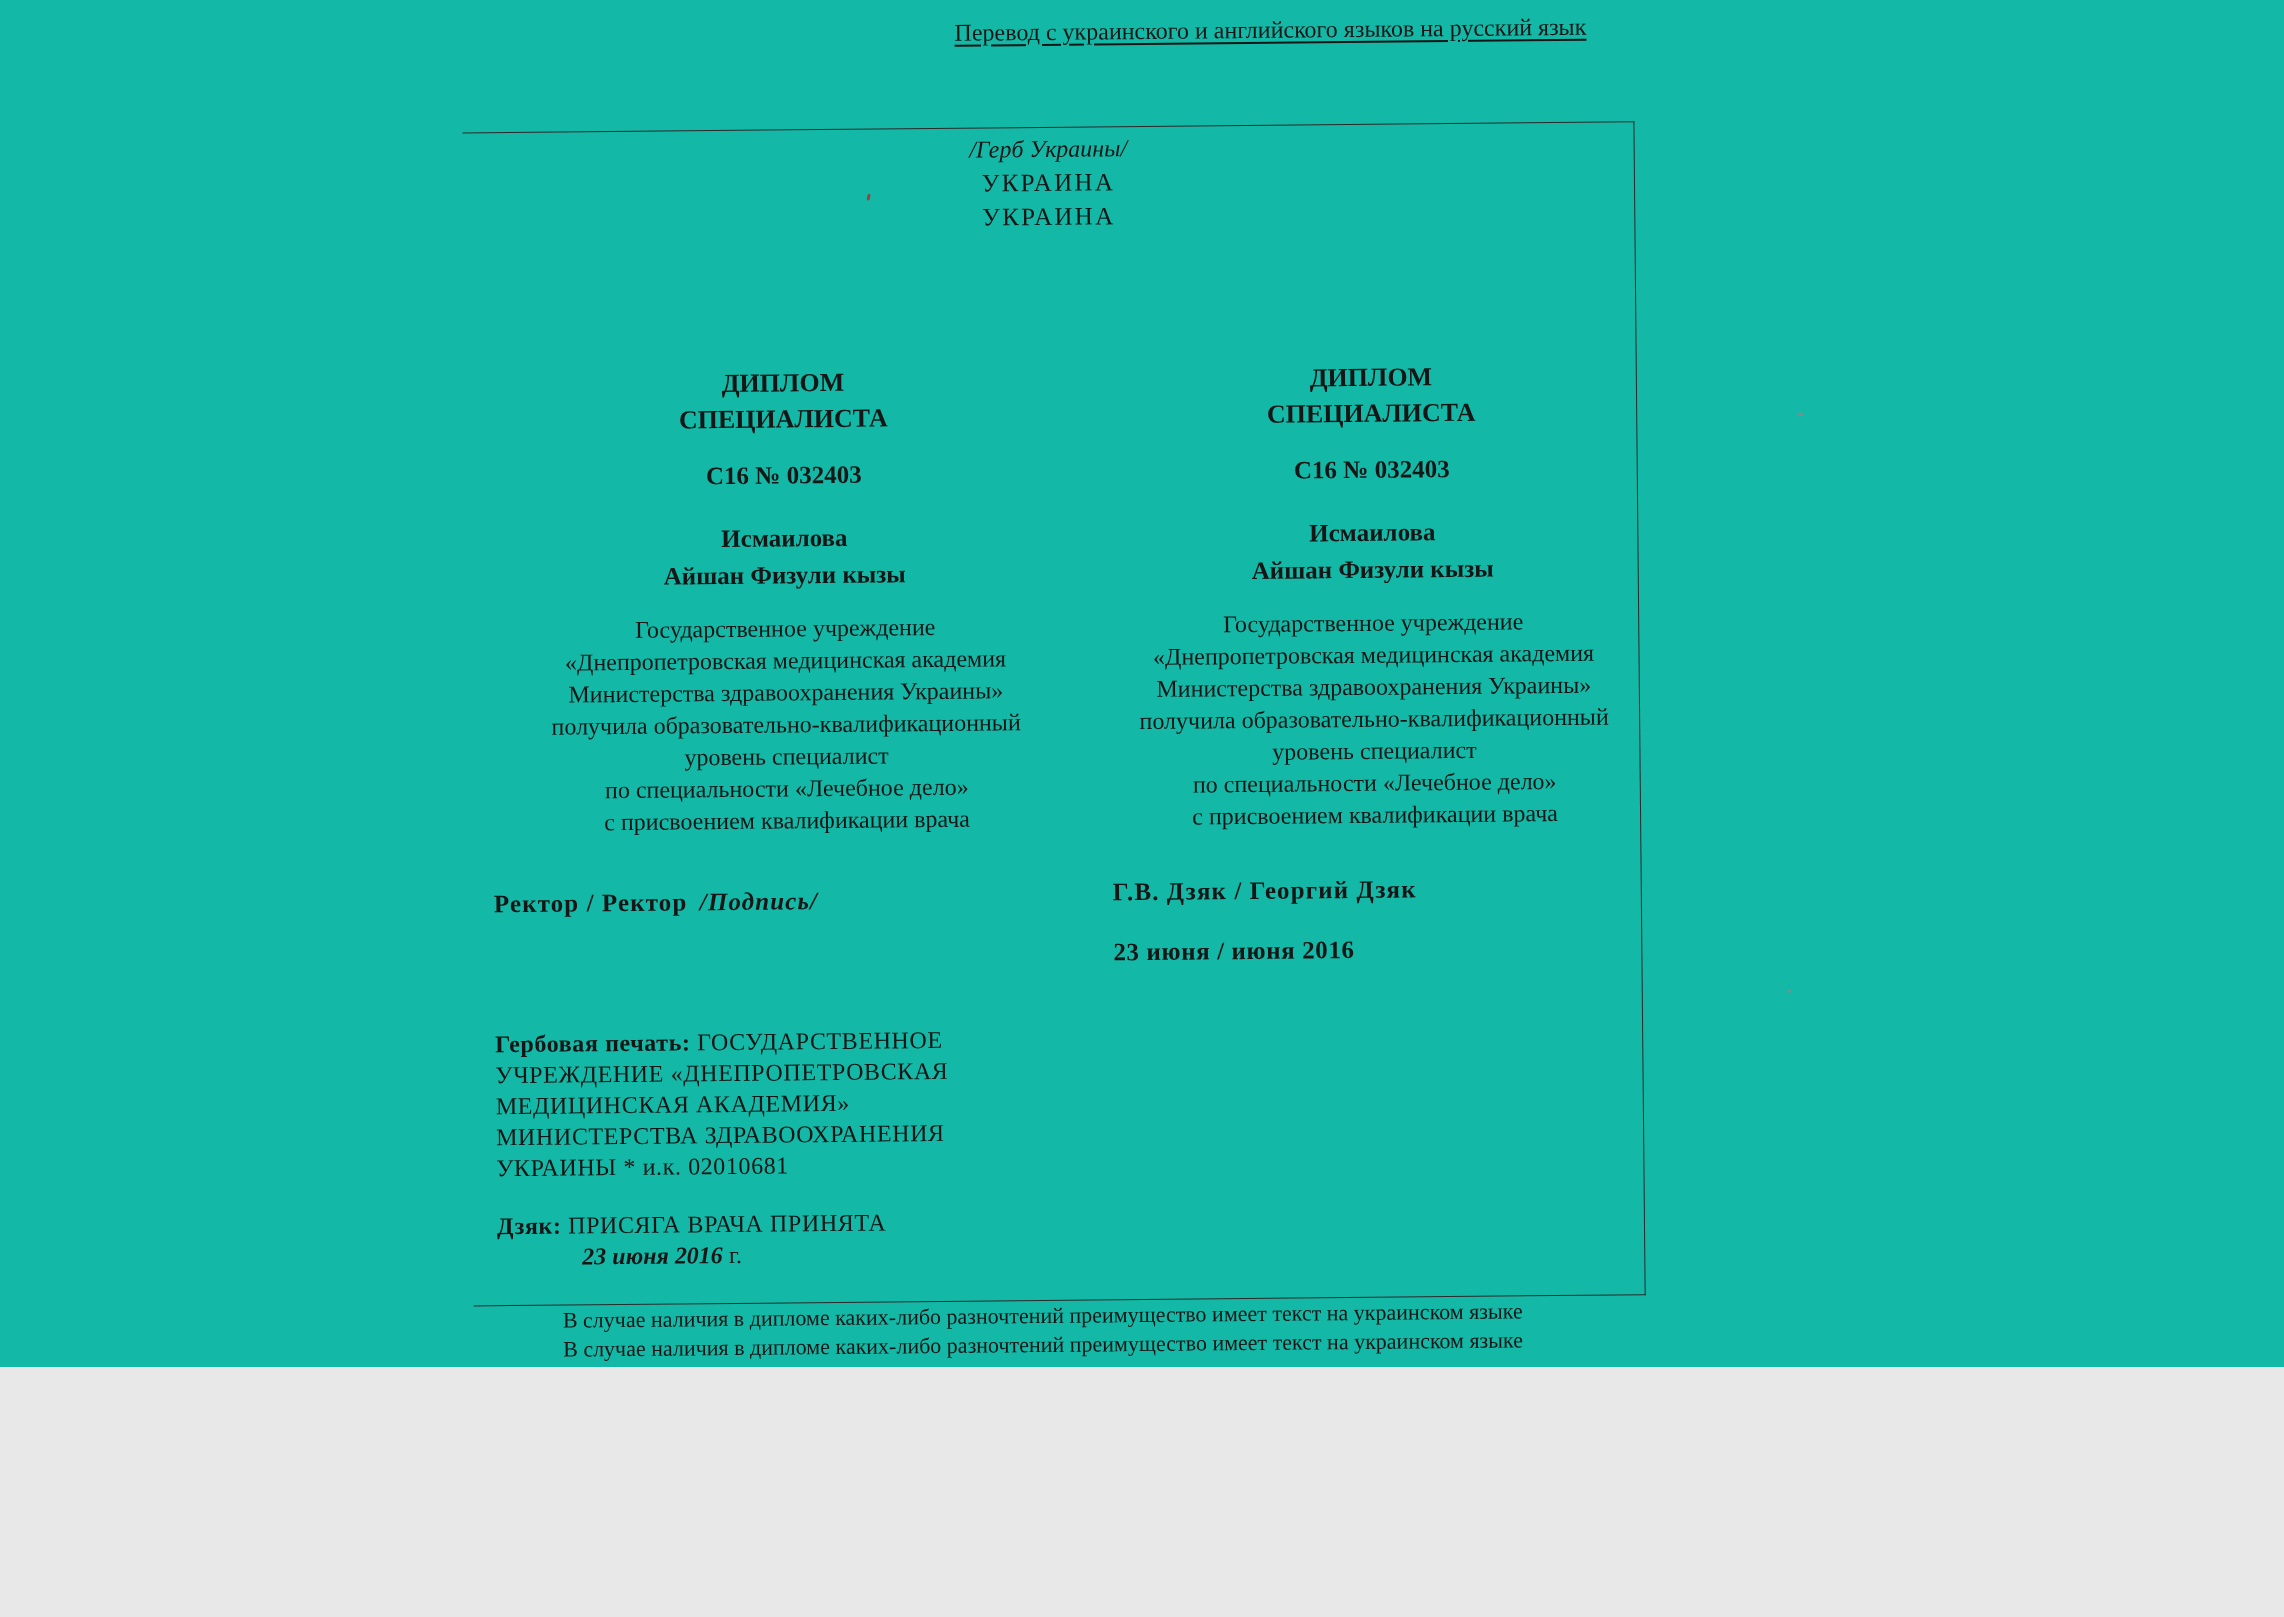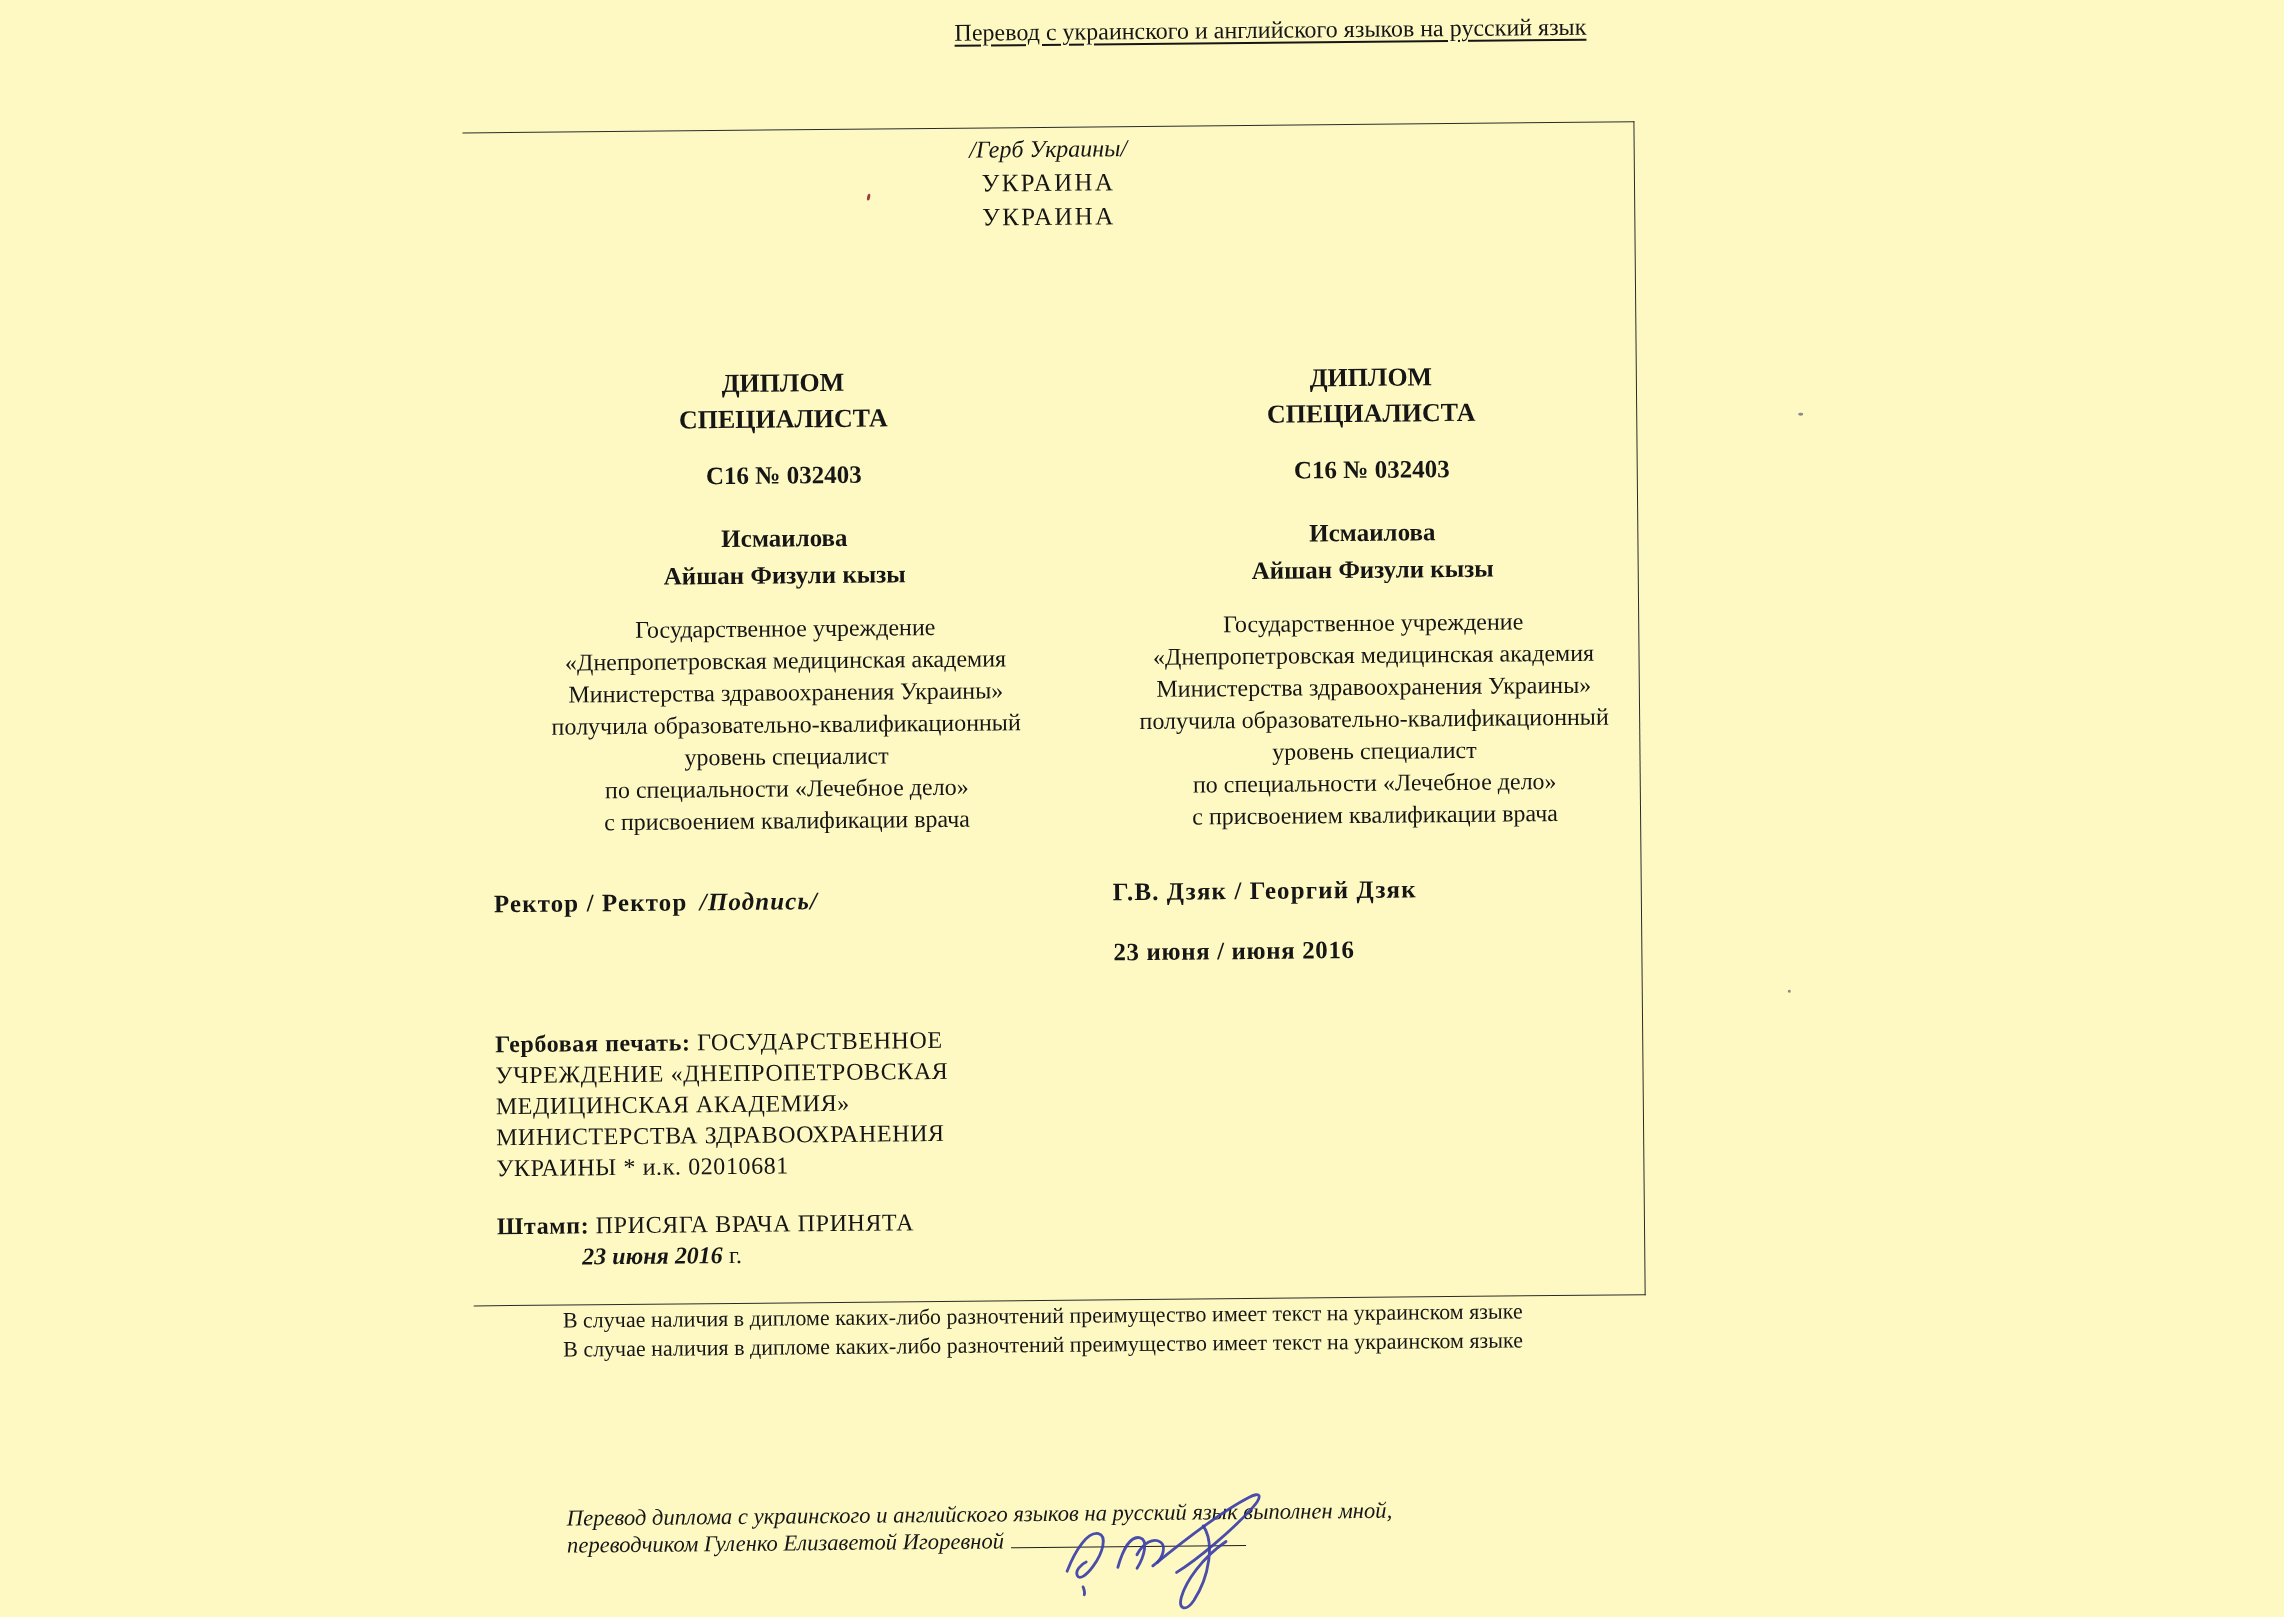--- a/index.html
+++ b/index.html
@@ -1,19 +1,19 @@
 <!DOCTYPE html>
 <html style="font-size:9px"><head>
 <meta charset="utf-8">
 <style>
   html, body { margin:0; padding:0; background:#e8e8e8; }
   .page {
     position:relative;
-    width:2284px; height:1617px;
-    background:#fef9c3;
+    width:2284px; height:1367px;
+    background:#14b8a6;
     overflow:hidden;
     font-family:"Liberation Serif", "DejaVu Serif", serif;
     color:#161616;
   }
   .skew { position:absolute; inset:0; transform:rotate(-0.55deg); transform-origin:1142px 707px; }
 
   .header-title {
     position:absolute; left:961px; top:17px;
     font-size:24px; line-height:1.2;
     text-decoration:underline;
@@ -109,21 +109,21 @@
           <div class="seal-line">
             <span class="lbl">Гербовая печать:</span>
             <span>ГОСУДАРСТВЕННОЕ</span>
           </div>
           <div class="seal-line">УЧРЕЖДЕНИЕ «ДНЕПРОПЕТРОВСКАЯ</div>
           <div class="seal-line">МЕДИЦИНСКАЯ АКАДЕМИЯ»</div>
           <div class="seal-line">МИНИСТЕРСТВА ЗДРАВООХРАНЕНИЯ</div>
           <div class="seal-line">УКРАИНЫ * и.к. 02010681</div>
         </div>
         <div class="stamp-line">
-          <span class="lbl">Штамп:</span>
+          <span class="lbl">Дзяк:</span>
           <span>ПРИСЯГА ВРАЧА ПРИНЯТА</span>
         </div>
         <div class="stamp-date">
           <span class="bold-italic">23 июня 2016</span><span> г.</span>
         </div>
       </div>
 
       <div class="col col-right">
         <div class="title-line">ДИПЛОМ</div>
         <div class="title-line">СПЕЦИАЛИСТА</div>

